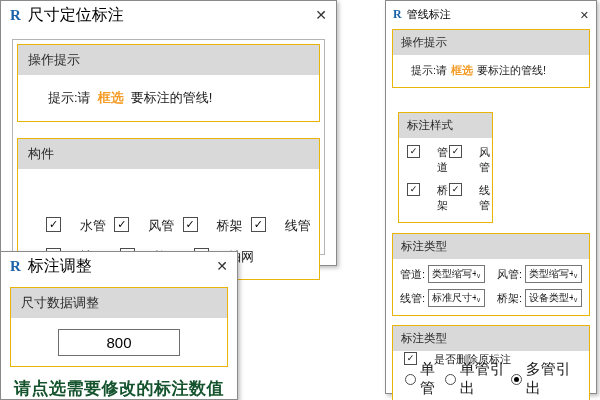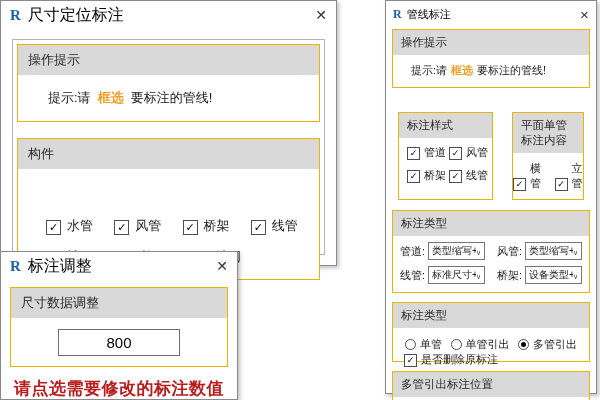--- a/index.html
+++ b/index.html
@@ -39,40 +39,40 @@
     position:absolute;left:11px;top:38px;right:11px;bottom:10px;
     border:1px solid #b4b4b4;padding:4px;box-sizing:border-box;
   }
   .hint-body{padding:14px 8px 14px 30px;font-size:13px;}
   .hl{color:#f59a23;margin:0 7px;font-weight:bold;}
   .comp-section{margin-top:16px;}
   .cb-rows{padding:11px 0 13px 28px;margin-top:37px;}
   .cb-row{display:flex;margin-bottom:13px;}
   .cb-row:last-child{margin-bottom:0;}
   #win1 .cb{width:74px;}
-  .cb{display:inline-flex;align-items:flex-end;font-size:13px;}
+  .cb{display:inline-flex;align-items:flex-start;font-size:13px;gap:13px;}
   .cbbox{
     display:inline-flex;align-items:center;justify-content:center;
     width:13px;height:13px;border:1px solid #4d4d4d;background:#fff;
     margin-right:6px;flex:0 0 auto;
   }
   .cbbox::after{content:"\2713";font-size:11px;font-weight:bold;color:#000;line-height:1;}
   #win3 .cbbox{width:11px;height:11px;margin-right:4px;}
   #win3 .cbbox::after{font-size:9px;}
   #win3 .cb{font-size:11px;}
 
   
   #win2 .section{margin:7px 9px 0 9px;}
   .input-body{height:48px;display:flex;align-items:center;justify-content:center;}
   .value-input{
     width:122px;height:27px;border:1px solid #6e6e6e;box-sizing:border-box;
     text-align:center;font-size:15px;font-family:inherit;color:#000;background:#fff;outline:none;
   }
   .alert-text{
-    margin-top:10px;text-align:center;color:#b91c1c;font-weight:bold;font-size:17px;
+    margin-top:10px;text-align:center;color:#14532d;font-weight:bold;font-size:17px;
     letter-spacing:.5px;
   }
 
   
   #win3 .section{margin:0 6px;}
   .w3-hint{margin-top:2px !important;}
   .w3-hint-body{padding:8px 4px 9px 18px;font-size:11px;}
   .w3-hint-body .hl{margin:0 4px;}
   .duo-row{display:flex;gap:7px;margin:24px 6px 0 6px;}
   .duo-row .section{margin:0;}
@@ -90,21 +90,21 @@
   .dd-label{margin-right:3px;}
   .select{
     width:57px;height:18px;border:1px solid #767676;background:#fff;
     display:inline-flex;align-items:center;padding:0 3px;box-sizing:border-box;
   }
   .selval{font-size:10px;white-space:nowrap;overflow:hidden;flex:1;}
   .selarrow{flex:0 0 auto;color:#444;}
   .selarrow::after{content:"\2228";font-size:7px;line-height:1;}
   .radio-sec{margin-top:9px !important;}
   .radio-body{display:flex;align-items:center;justify-content:space-between;padding:9px 12px;}
-  .radioitem{display:inline-flex;align-items:center;font-size:11px;}
+  .radioitem{display:inline-flex;align-items:center;font-size:15px;}
   .radio{
     width:11px;height:11px;border:1px solid #4d4d4d;border-radius:50%;
     margin-right:4px;position:relative;background:#fff;flex:0 0 auto;box-sizing:border-box;
   }
   .radio.checked::after{
     content:"";position:absolute;left:2px;top:2px;right:2px;bottom:2px;
     background:#000;border-radius:50%;
   }
   .pos-sec{margin-top:9px !important;}
   .pos-body{display:flex;align-items:center;padding:8px 0;}
@@ -213,33 +213,20 @@
         <div class="style-row">
           <span class="cb">
               <span class="cbbox"></span>
               <span>桥架</span>
             </span>
           <span class="cb">
               <span class="cbbox"></span>
               <span>线管</span>
             </span>
         </div>
-      </div>
-    </div>
-    <div class="section plane-sec">
-      <div class="sec-header">平面单管标注内容</div>
-      <div class="plane-body">
-        <span class="cb">
-            <span class="cbbox"></span>
-            <span>横管</span>
-          </span>
-        <span class="cb">
-            <span class="cbbox"></span>
-            <span>立管</span>
-          </span>
       </div>
     </div>
   </div>
 
   <div class="section dd-sec">
     <div class="sec-header">标注类型</div>
     <div class="dd-row">
       <span class="dd-pair">
         <span class="dd-label">管道:</span>
         <span class="select">

